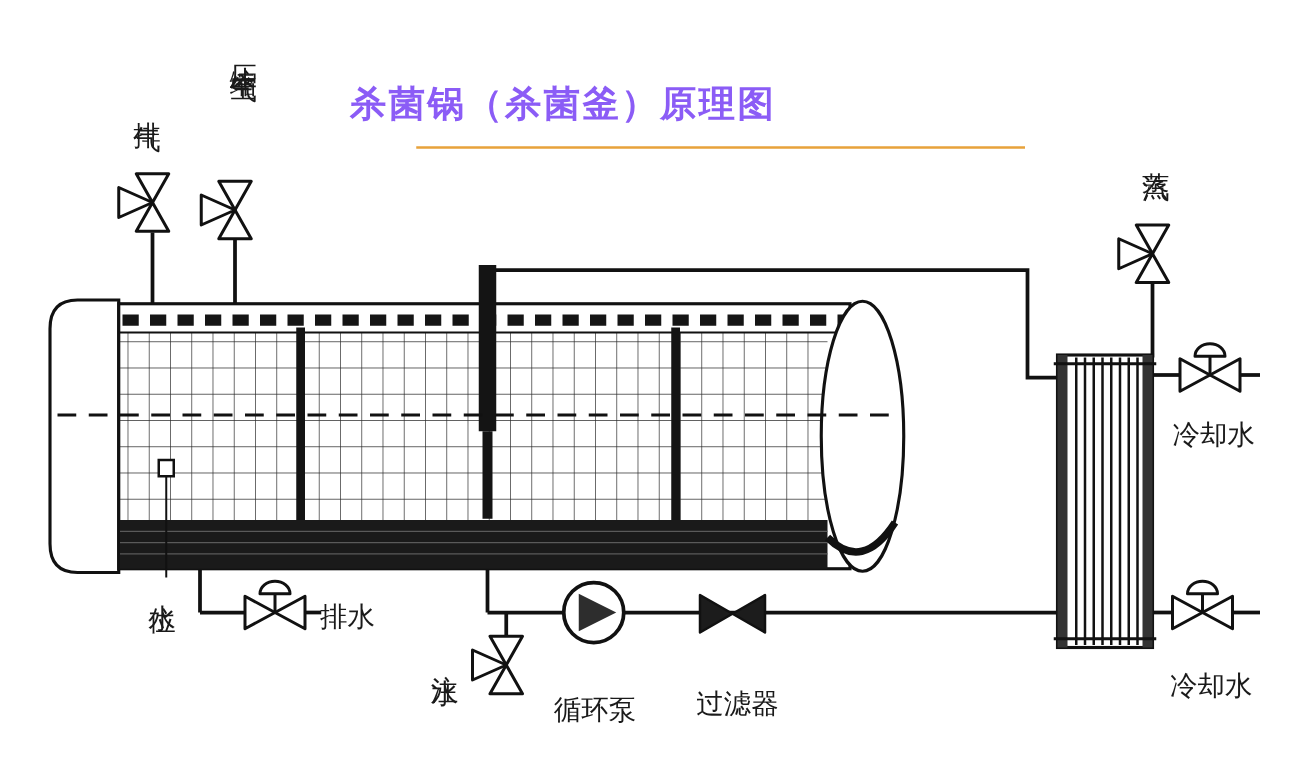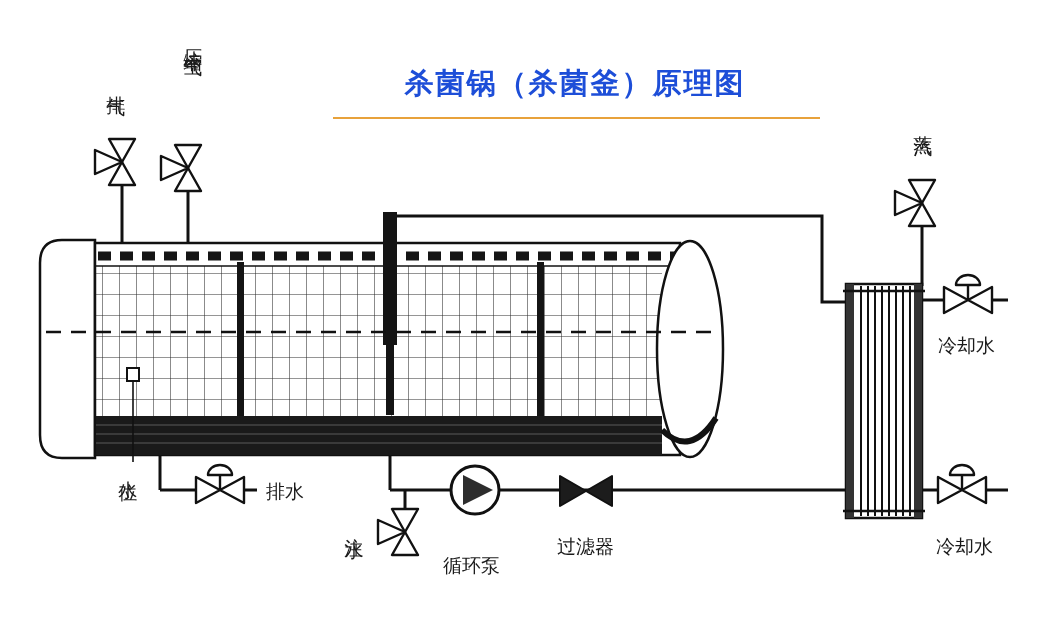--- a/index.html
+++ b/index.html
@@ -7,37 +7,36 @@
     position:relative;
     width:1047px;height:627px;
     background:#ffffff;
     font-family:"Liberation Sans","DejaVu Sans",sans-serif;
     overflow:hidden;
   }
   #diagram-svg{position:absolute;left:0;top:0;}
   .lbl{
     position:absolute;
     color:#1a1a1a;
-    font-size:19px;
+    font-size:22px;
     font-weight:500;
     line-height:1.25;
     white-space:nowrap;
   }
   .lbl.vert{
     writing-mode:vertical-rl;
     text-orientation:upright;
     letter-spacing:3px;
   }
   #page-title{
     position:absolute;
     left:280px;top:64px;width:590px;
-    text-align:center;
     font-size:29px;
     font-weight:bold;
-    color:#1d4ed8;
+    color:#8b5cf6;
     letter-spacing:2px;
   }
   #title-underline{
     position:absolute;
     left:333px;top:117px;width:487px;height:2px;
     background:#e8a23b;
   }
 </style>
 </head>
 <body>
@@ -175,18 +174,18 @@
       <polygon points="612,476 612,506 586,491"></polygon>
     </g>
   </svg>
 
   <div class="lbl vert" style="left:104px;top:80px;">排气</div>
   <div class="lbl vert" style="left:181px;top:34px;">压缩空气</div>
   <div class="lbl vert" style="left:911px;top:120px;">蒸汽</div>
   <div class="lbl" style="left:938px;top:334px;">冷却水</div>
   <div class="lbl" style="left:936px;top:535px;">冷却水</div>
   <div class="lbl vert" style="left:116px;top:465px;">水位</div>
-  <div class="lbl" style="left:266px;top:480px;">排水</div>
+  <div class="lbl" style="left:256px;top:480px;">排水</div>
   <div class="lbl vert" style="left:342px;top:522px;">注水</div>
   <div class="lbl" style="left:443px;top:554px;">循环泵</div>
-  <div class="lbl" style="left:557px;top:537px;font-family:Liberation Mono, monospace;">过滤器</div>
+  <div class="lbl" style="left:557px;top:549px;">过滤器</div>
 
 </div>
 
 </body></html>

